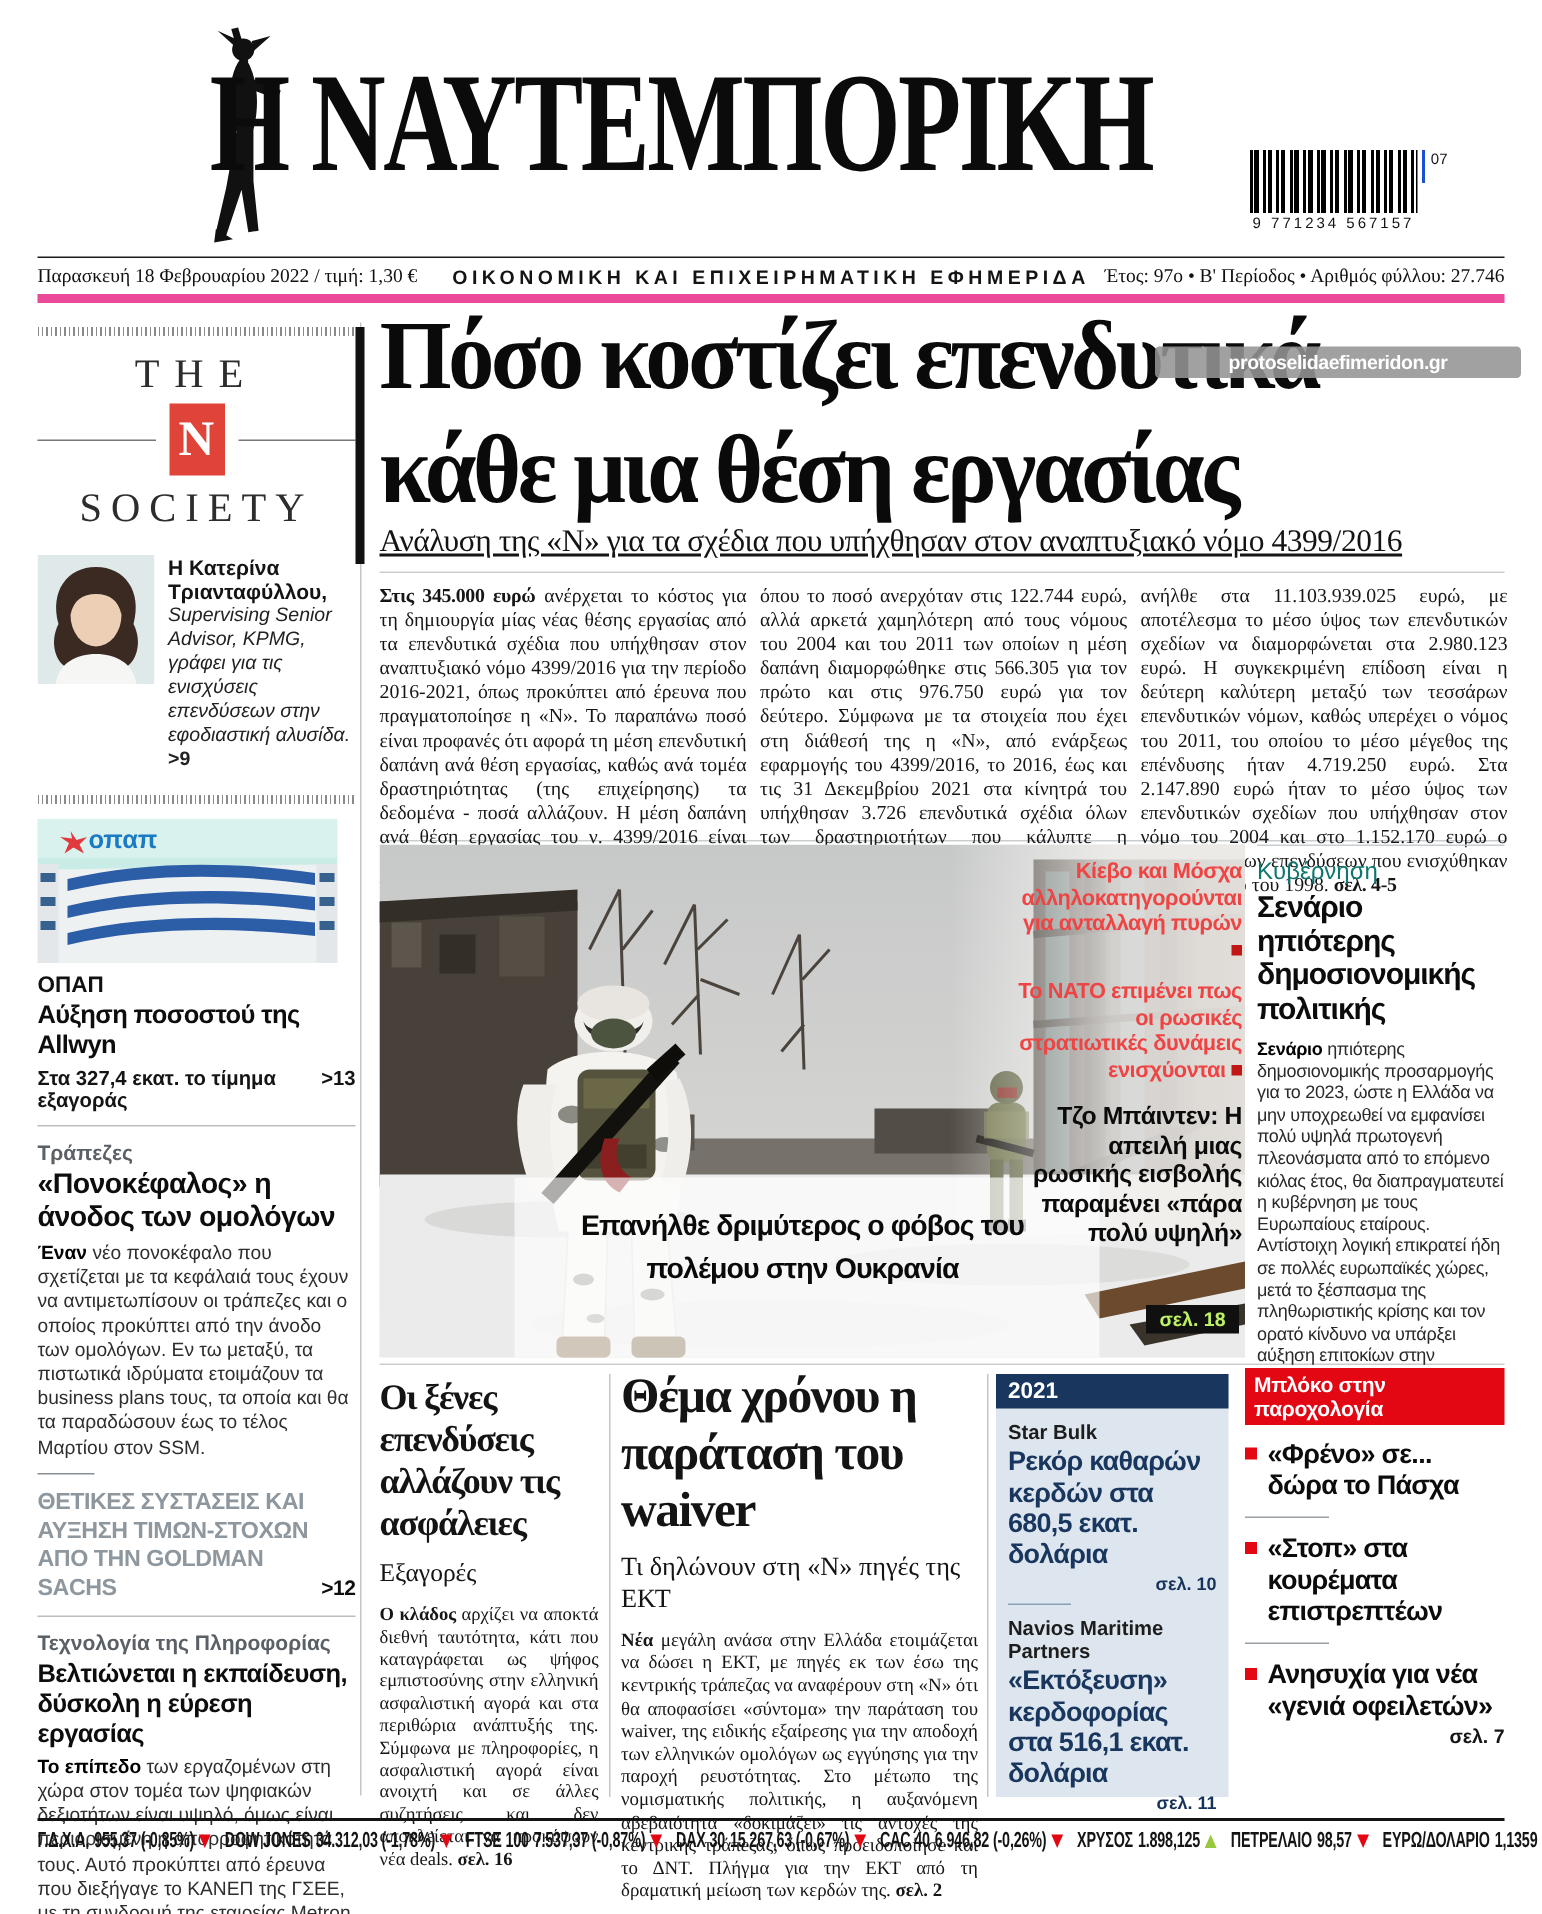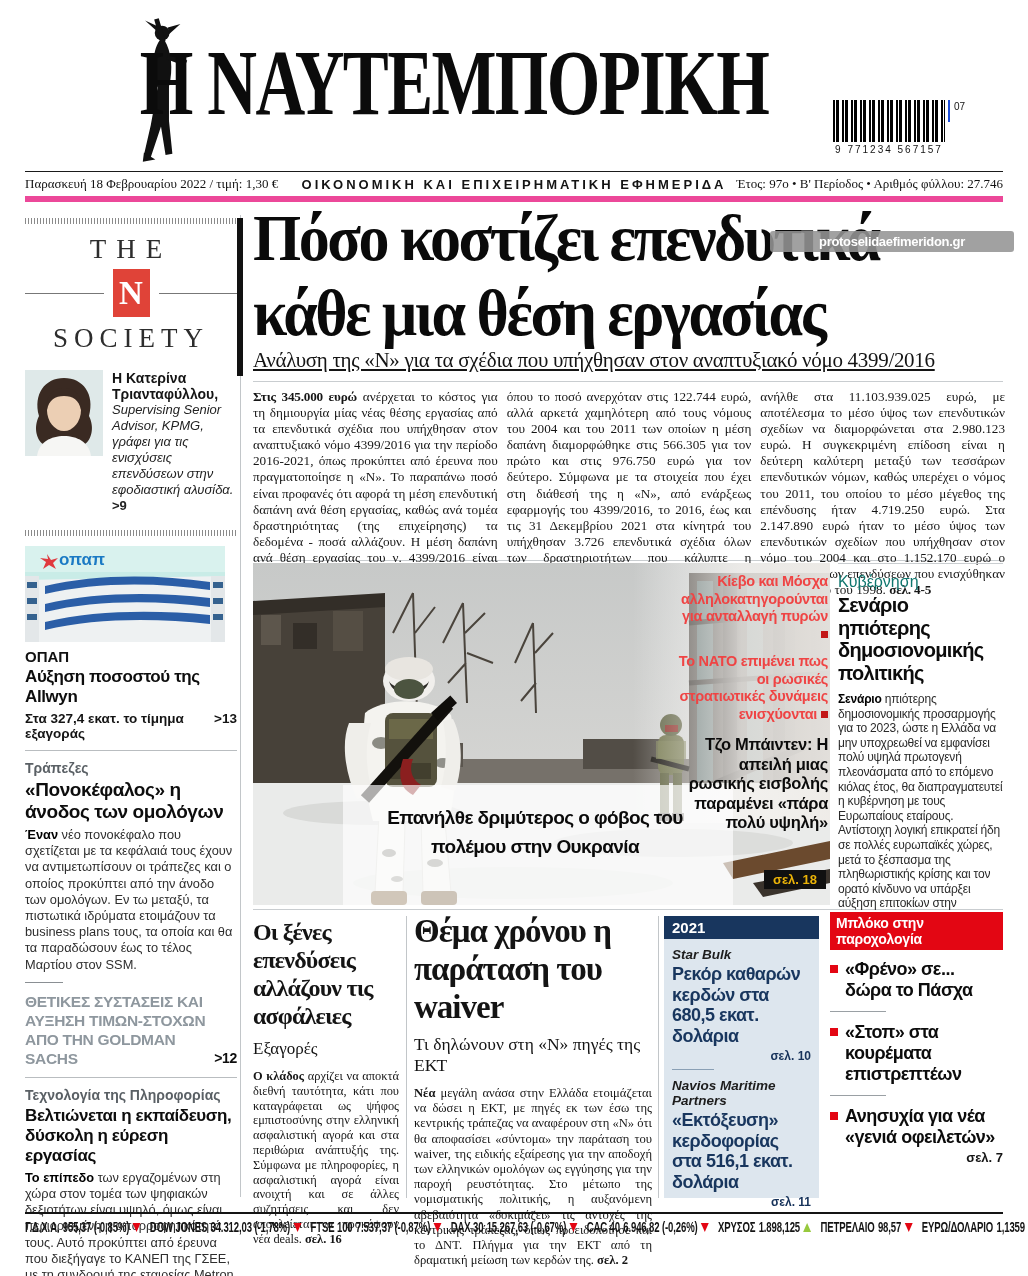--- a/index.html
+++ b/index.html
@@ -76,21 +76,21 @@
 
   
   .photo{position:absolute;left:253px;top:563px;width:577px;height:342px;}
   .photo svg{position:absolute;inset:0;}
   .ph-bullets{position:absolute;right:2px;top:10px;width:152px;text-align:right;}
   .ph-bullet{font-weight:bold;font-size:14.5px;line-height:17.5px;letter-spacing:-0.3px;margin-bottom:10px;color:#ef4444;}
   .sqr{display:inline-block;width:7px;height:7px;background:#c21717;margin-left:4px;vertical-align:1px;}
   .ph-quote{font-weight:bold;font-size:16.5px;line-height:19.5px;letter-spacing:-0.3px;color:#0b0b0b;margin-top:12px;}
   .ph-caption{position:absolute;left:112px;top:228px;width:340px;text-align:center;
     font-weight:bold;font-size:19px;line-height:29px;letter-spacing:-0.6px;color:#0a0a0a;margin-top:12px;}
-  .ph-page{position:absolute;right:4px;bottom:16px;background:#101010;color:#eab308;
+  .ph-page{position:absolute;right:4px;bottom:16px;background:#101010;color:#bef264;
     font-weight:bold;font-size:13px;padding:2px 9px;}
 
   
   .gov{position:absolute;left:838px;top:563px;width:165px;border-top:1px solid #c9cdd0;padding-top:9px;}
   .gov-kicker{color:#0f766e;font-weight:normal;font-size:16px;margin-bottom:3px;}
   .gov-head{font-weight:bold;font-size:20px;line-height:22.5px;letter-spacing:-0.7px;color:#0c0c0c;margin-bottom:8px;}
   .gov-body{font-size:12px;line-height:14.6px;letter-spacing:-0.2px;color:#2a2a2a;}
   .gov-body b{color:#000;}
 
   
@@ -99,21 +99,21 @@
   .ins-kicker{font-family:"Liberation Serif",serif;font-size:17px;margin-bottom:10px;}
   .col-body{font-family:"Liberation Serif",serif;font-size:12.4px;line-height:14.8px;text-align:justify;color:#161616;}
   .waiv{position:absolute;left:414px;top:912px;width:238px;}
   .waiv-head{font-family:"Liberation Serif",serif;font-weight:bold;font-size:33px;line-height:38px;letter-spacing:-1px;margin-bottom:8px;}
   .waiv-sub{font-family:"Liberation Serif",serif;font-size:17.5px;margin-bottom:10px;}
   .waiv .col-body{font-size:12.6px;line-height:15.2px;}
 
   .y21{position:absolute;left:664px;top:916px;width:155px;height:282px;background:#dde6ee;}
   .y21-bar{background:#18365e;color:#fff;font-weight:bold;font-size:15px;padding:3px 8px;}
   .y21-inner{padding:8px 8px 0 8px;}
-  .y21-kicker{font-weight:bold;font-size:13.5px;color:#1d1d1d;margin-bottom:2px;font-style:italic;}
+  .y21-kicker{font-weight:bold;font-size:13.5px;color:#1d1d1d;margin-bottom:2px;}
   .y21-head{font-weight:bold;font-size:18px;line-height:20.5px;letter-spacing:-0.5px;color:#18365e;}
   .y21-page{text-align:right;font-weight:bold;font-size:12px;color:#16325a;margin:3px 0 6px 0;}
   .y21-div{width:42px;height:1px;background:#8aa0b5;margin:4px 0 8px 0;}
 
   .hand{position:absolute;left:830px;top:912px;width:173px;}
   .hand-bar{background:#e30613;color:#fff;font-weight:bold;font-size:14px;padding:3px 6px;margin-bottom:9px;letter-spacing:-0.2px;}
   .hand-item{display:flex;gap:7px;font-weight:bold;font-size:18px;line-height:21px;letter-spacing:-0.5px;color:#0c0c0c;}
   .hand-sq{flex:0 0 8px;width:8px;height:8px;background:#e30613;margin-top:6px;}
   .hand-div{width:56px;height:1px;background:#9aa0a4;margin:10px 0 10px 0;}
   .hand-page{text-align:right;font-weight:bold;font-size:13px;margin-top:2px;}

